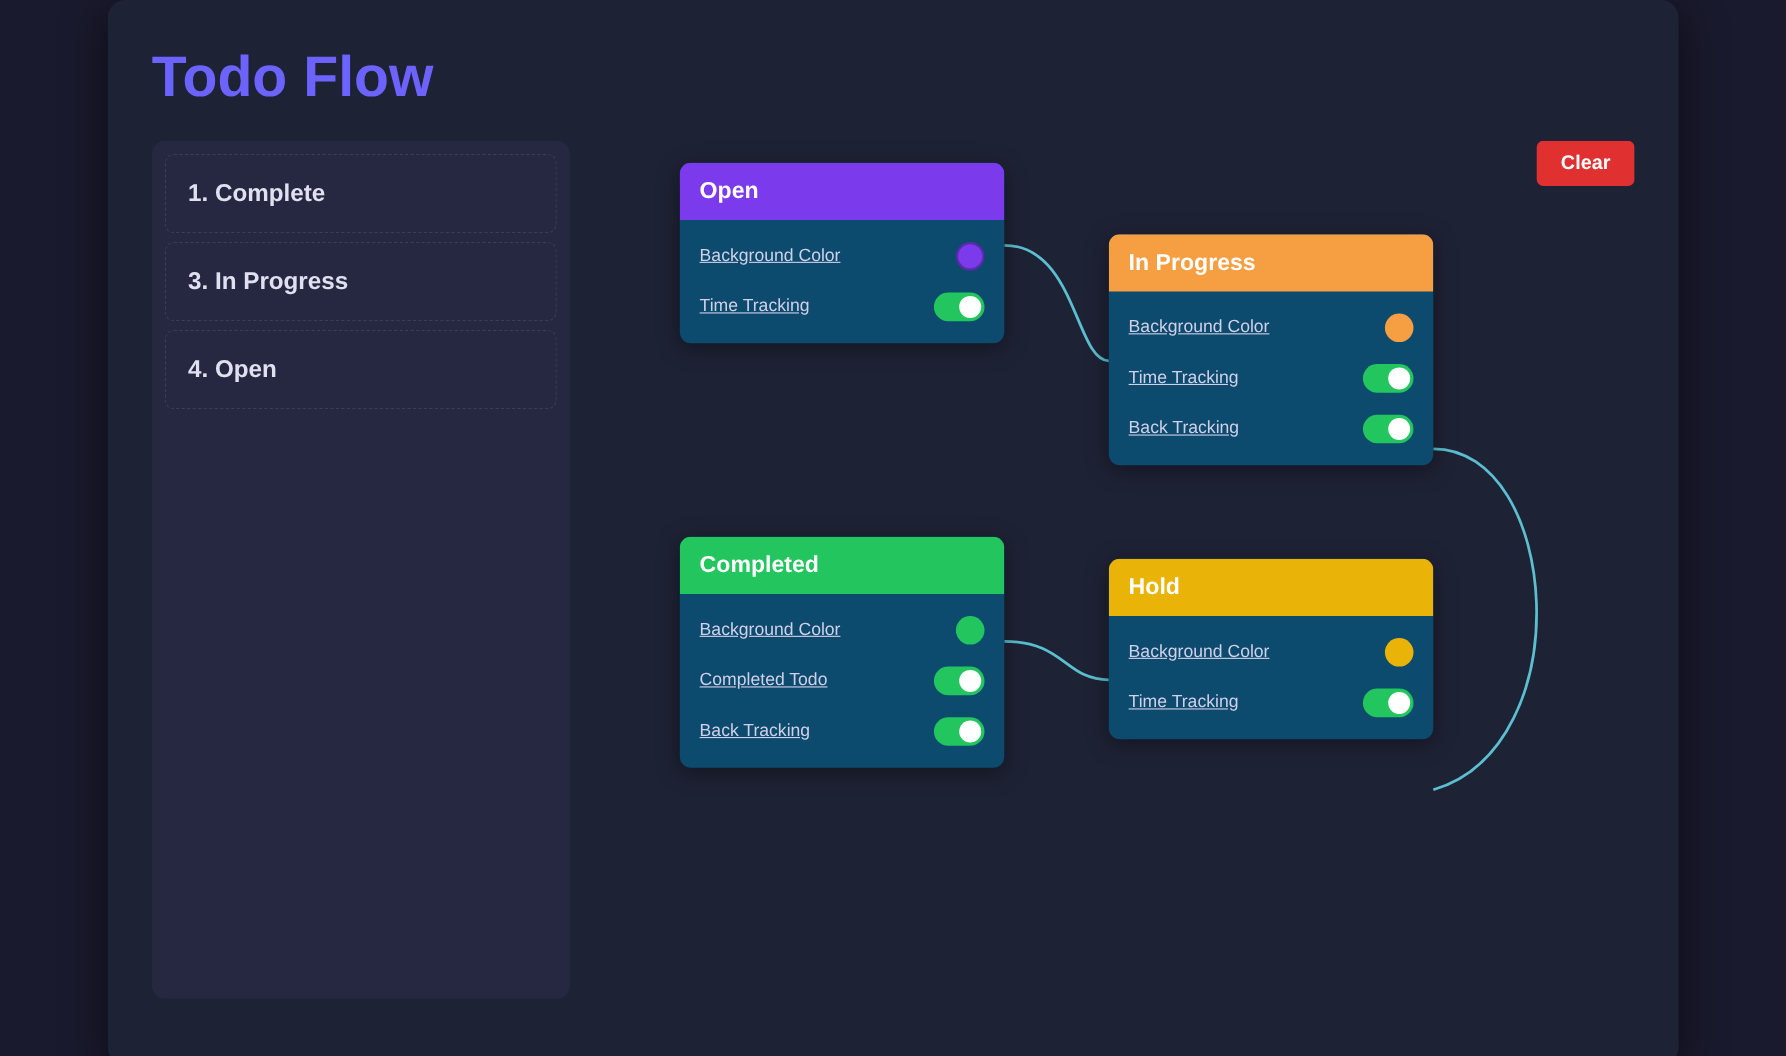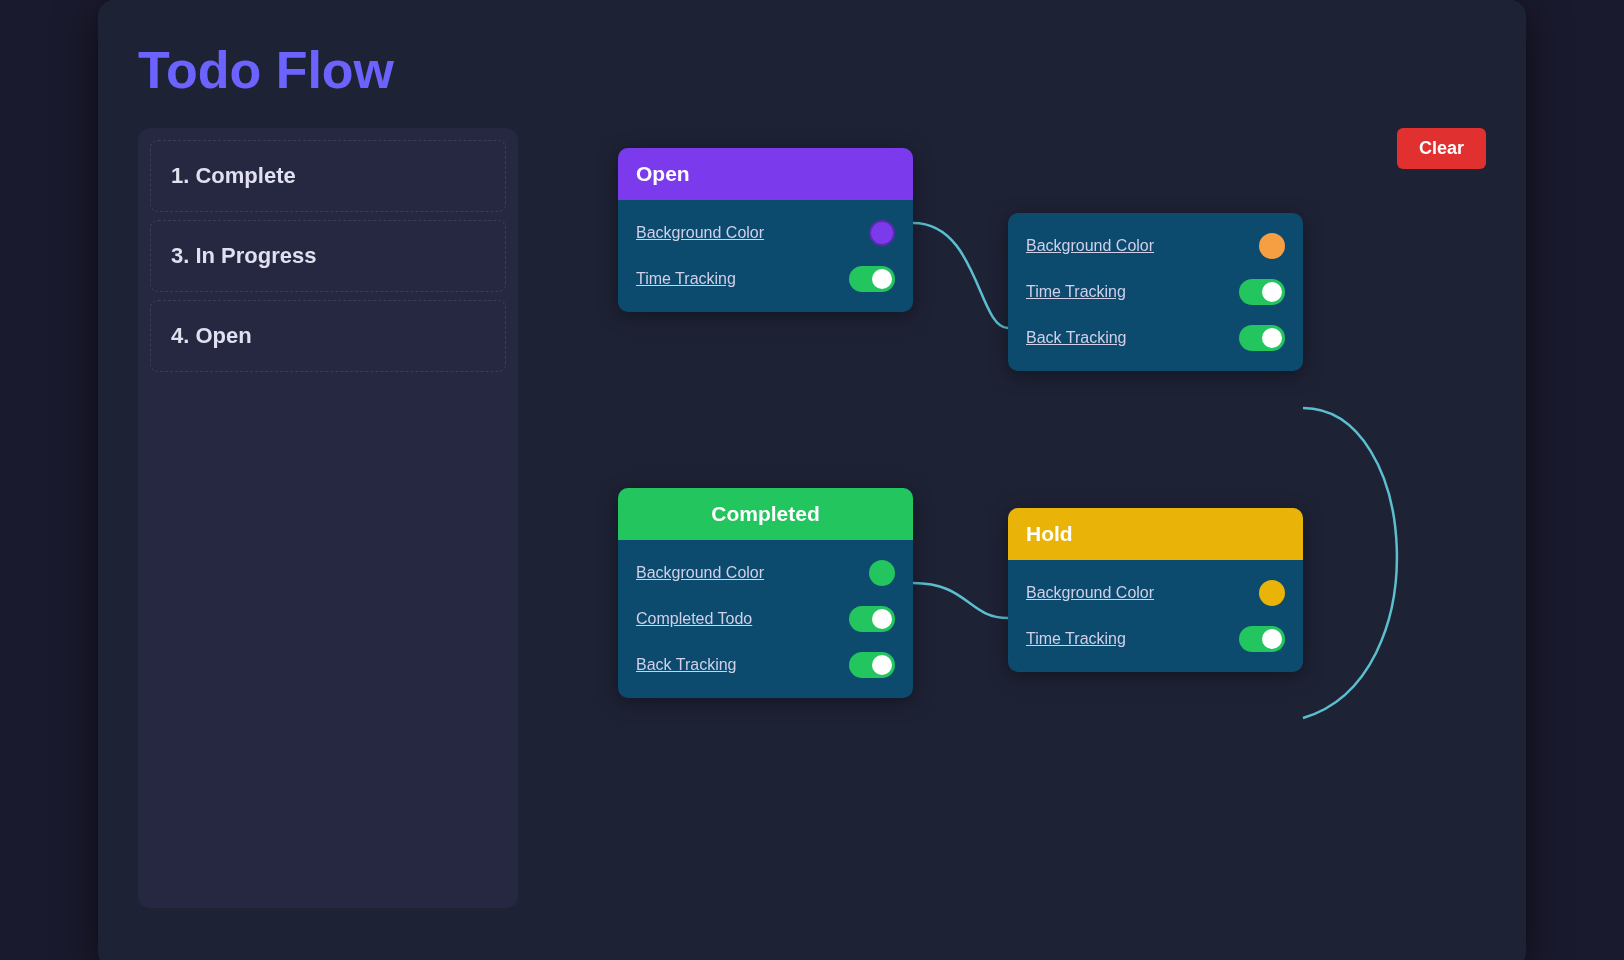--- a/index.html
+++ b/index.html
@@ -169,21 +169,20 @@
     }
 
     .node-in-progress {
       left: 490px;
       top: 85px;
     }
 
     .node-completed {
       left: 100px;
       top: 360px;
-      text-align: center;
     }
 
     .node-hold {
       left: 490px;
       top: 380px;
     }
 
     
     .connections-svg {
       position: absolute;
@@ -243,20 +242,23 @@
           <div class="node-row">
             <span>Time Tracking</span>
             <div class="toggle on">
               <div class="toggle-knob"></div>
             </div>
           </div>
         </div>
       </div>
 
       <div class="flow-node node-in-progress">
+        <div class="node-header" style="background:#f59e42;">
+          <span>In Progress</span>
+        </div>
         <div class="node-body">
           <div class="node-row">
             <span>Background Color</span>
             <div class="color-dot" style="background:#f59e42;"></div>
           </div>
           <div class="node-row">
             <span>Time Tracking</span>
             <div class="toggle on">
               <div class="toggle-knob"></div>
             </div>

